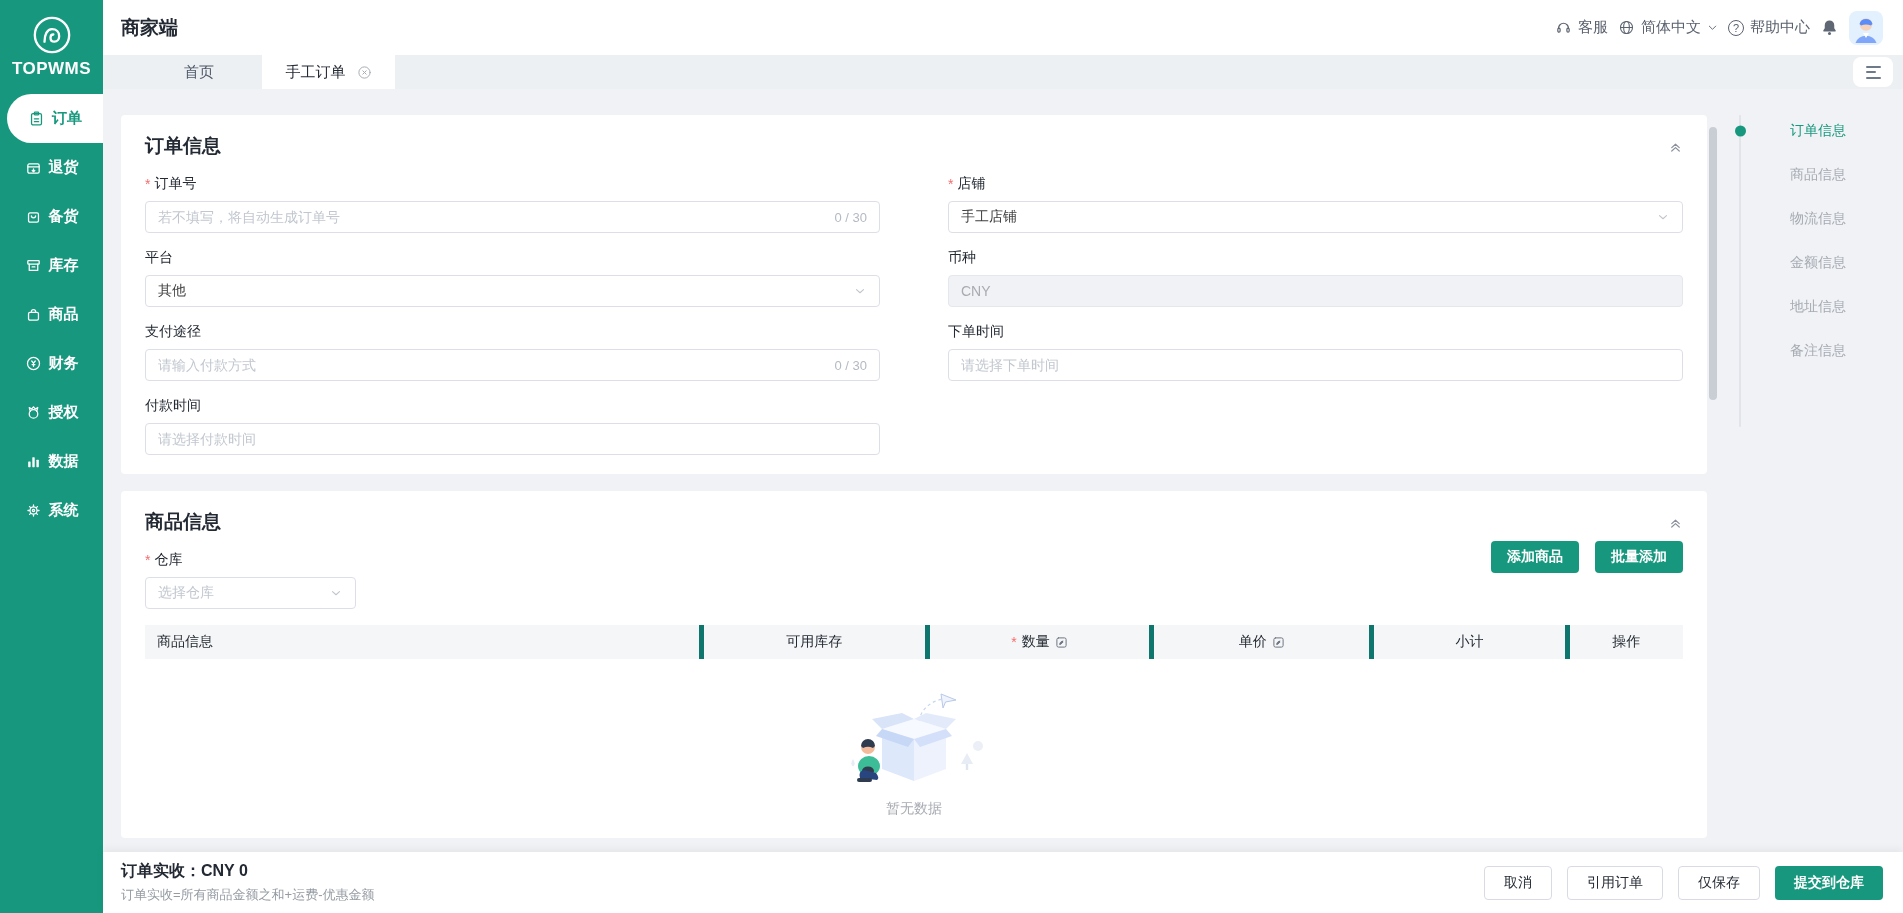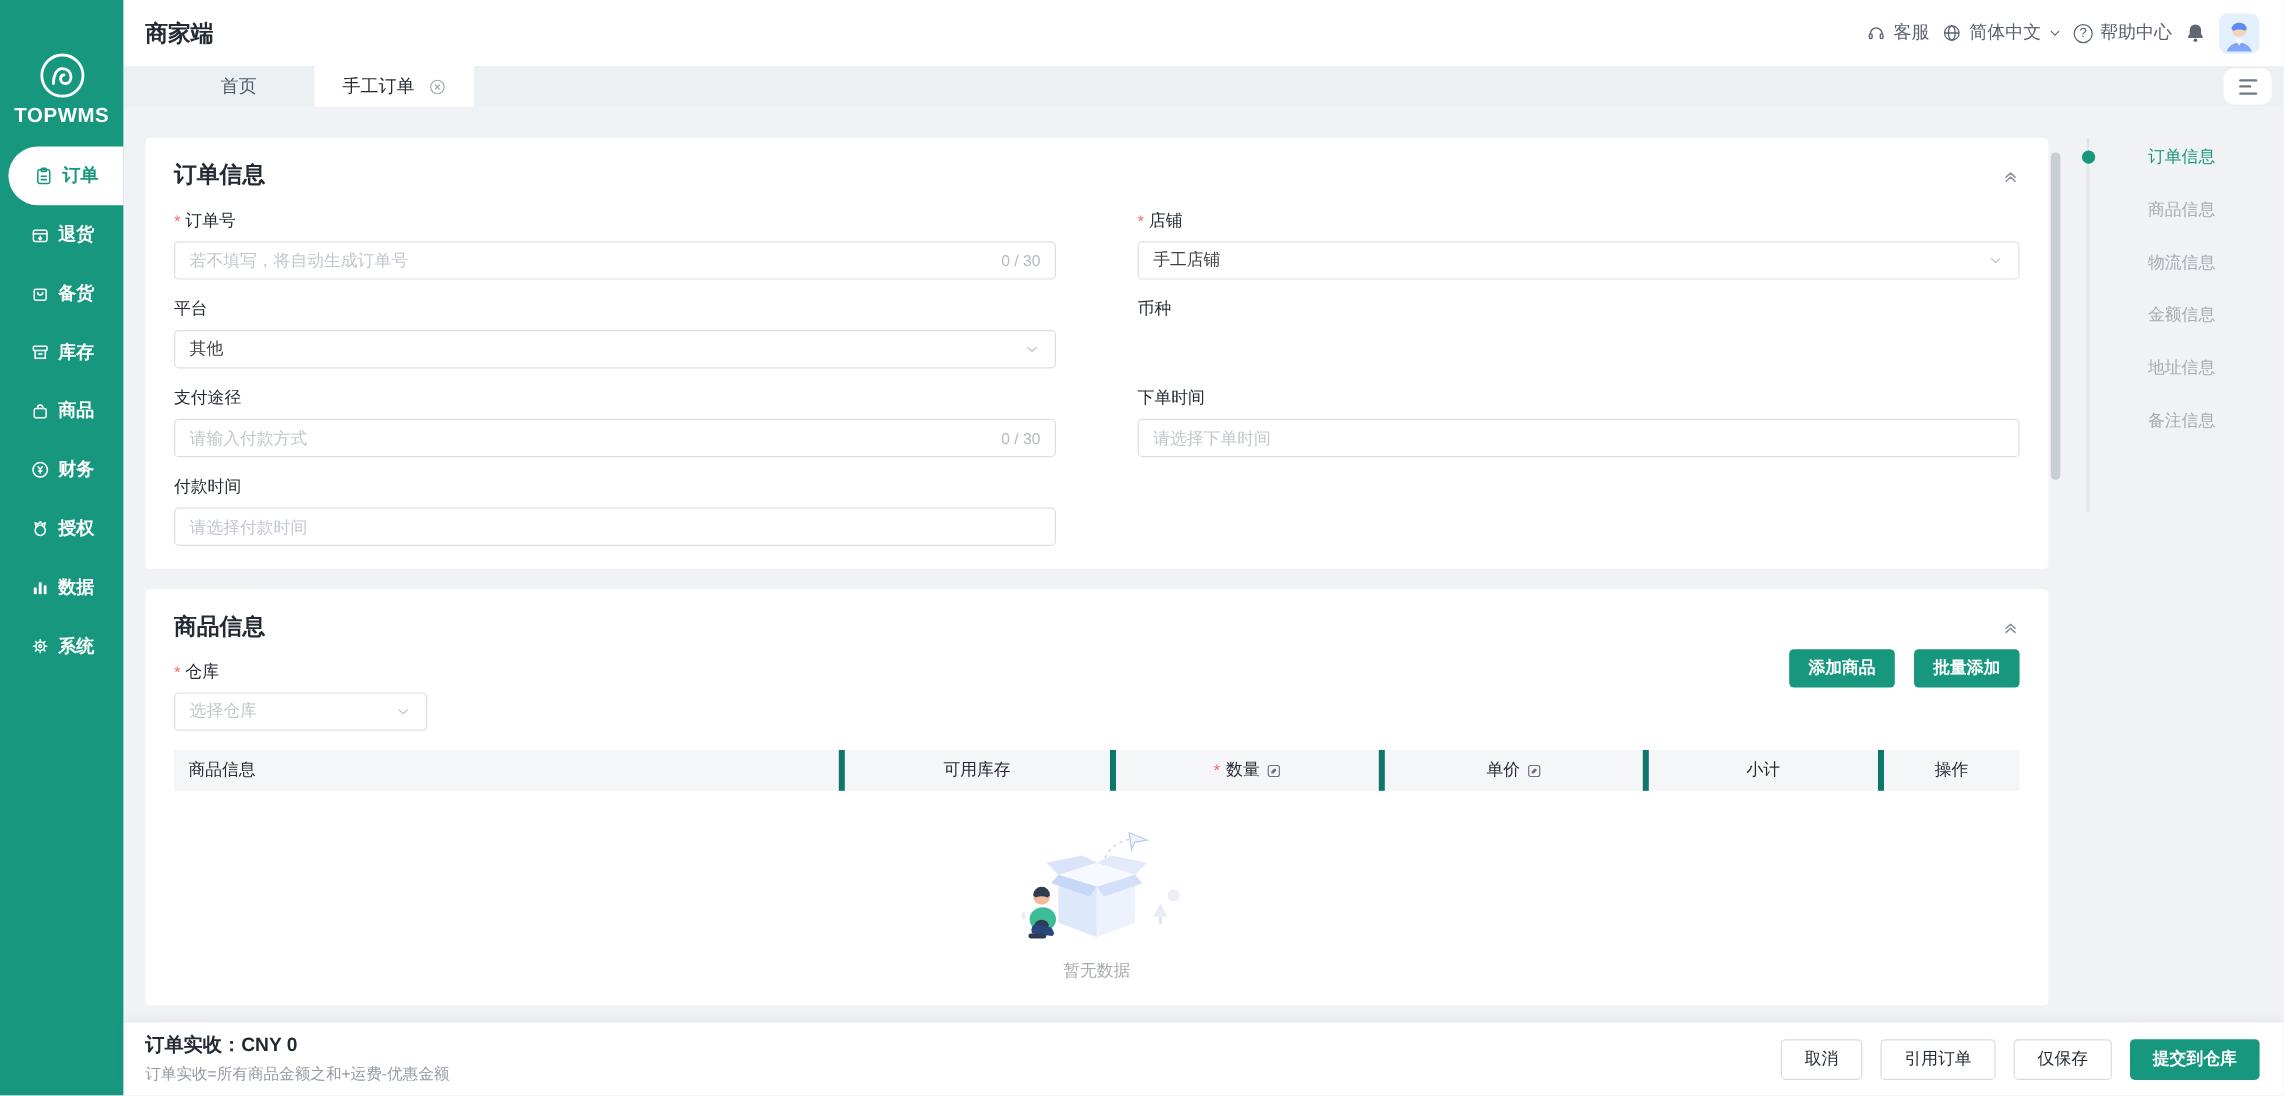--- a/index.html
+++ b/index.html
@@ -3,21 +3,21 @@
 <meta charset="utf-8">
 <style>
   * { box-sizing: border-box; margin: 0; padding: 0; }
   html, body { width: 1903px; height: 913px; overflow: hidden; }
   body { font-family: "Liberation Sans", "DejaVu Sans", sans-serif; background: #f0f2f5; color: #242a33; }
 
   .app { display: flex; width: 1903px; height: 913px; }
 
   
   .sidebar { width: 103px; background: #17987E; flex-shrink: 0; display: flex; flex-direction: column; }
-  .logo { height: 94px; display: flex; flex-direction: column; align-items: center; justify-content: center; color: #fff; margin-top: 28px; }
+  .logo { height: 94px; display: flex; flex-direction: column; align-items: center; justify-content: center; color: #fff; }
   .logo-icon { width: 40px; height: 40px; margin-bottom: 4px; }
   .brand-name { font-size: 17px; font-weight: bold; letter-spacing: .5px; }
   .nav-item { height: 49px; display: flex; align-items: center; justify-content: center; gap: 7px;
               color: #fff; font-size: 15px; font-weight: bold; cursor: pointer; }
   .nav-item svg { flex-shrink: 0; }
   .nav-item.active { background: #fff; color: #17987E; border-radius: 26px 0 0 26px; margin-left: 7px; }
 
   
   .main { flex: 1; display: flex; flex-direction: column; min-width: 0; }
 
@@ -302,20 +302,23 @@
               <span class="select-value">其他</span>
               <svg width="14" height="14" viewBox="0 0 24 24" fill="none" stroke="#c0c4cc" stroke-width="1.8" stroke-linecap="round" stroke-linejoin="round">
                   <path d="M6 9.5l6 5.5 6-5.5"></path>
                 </svg>
             </div>
           </div>
 
           <div class="field">
             <div class="field-label">
               <span>币种</span>
+            </div>
+            <div class="input-wrap disabled">
+              <span class="select-value">CNY</span>
             </div>
           </div>
 
           <div class="field">
             <div class="field-label">
               <span>支付途径</span>
             </div>
             <div class="input-wrap">
               <input placeholder="请输入付款方式" style="">
               <span class="counter">0 / 30</span>

